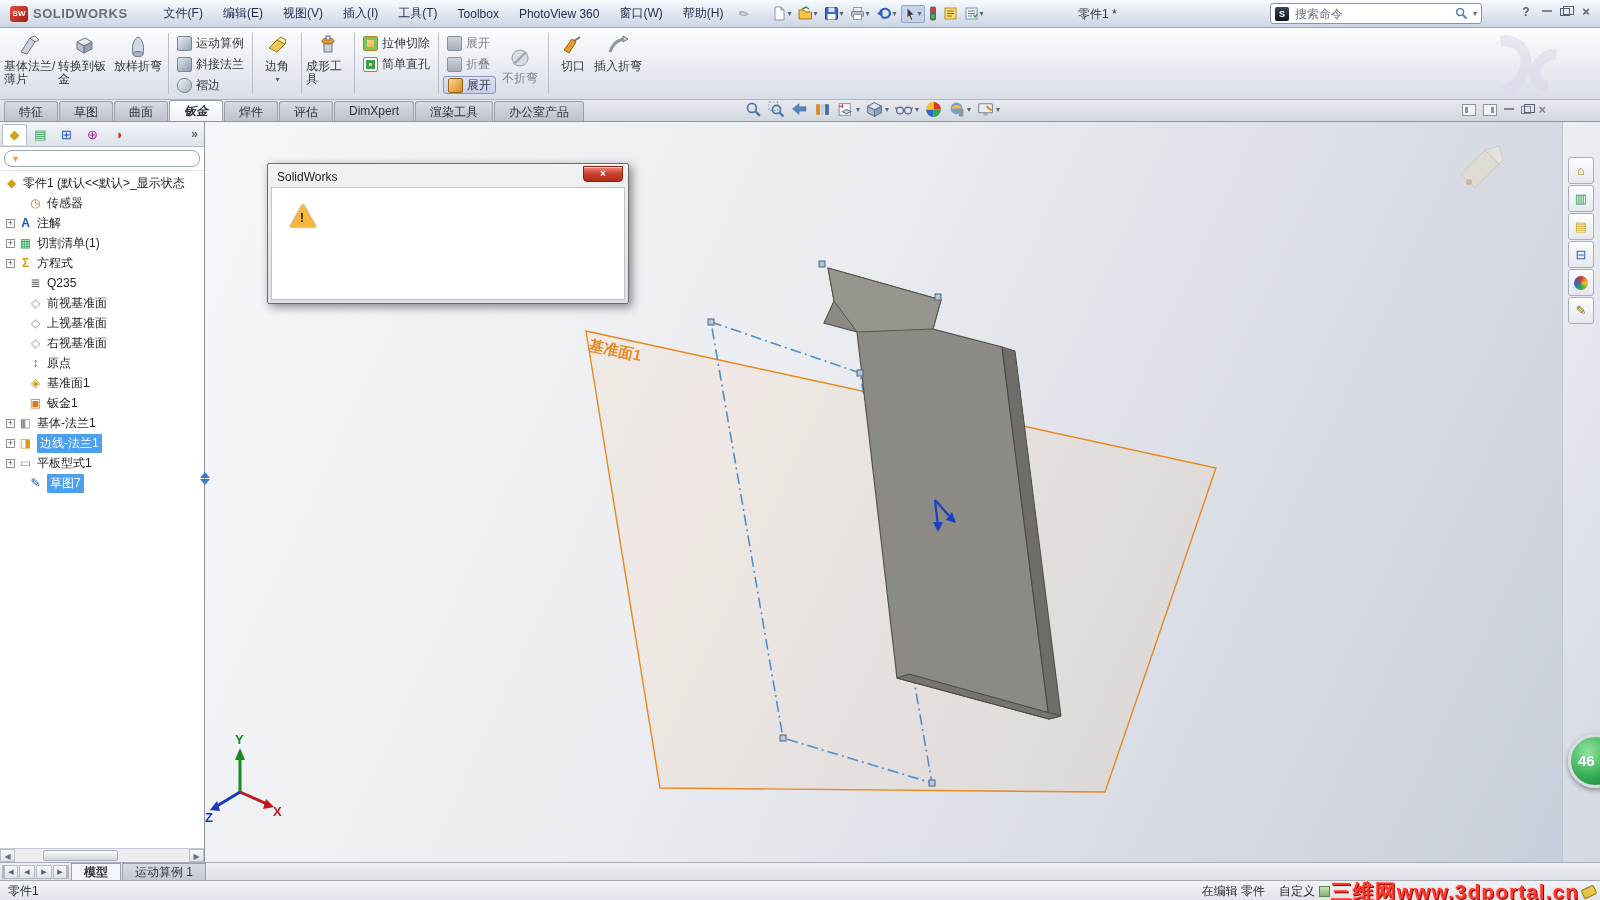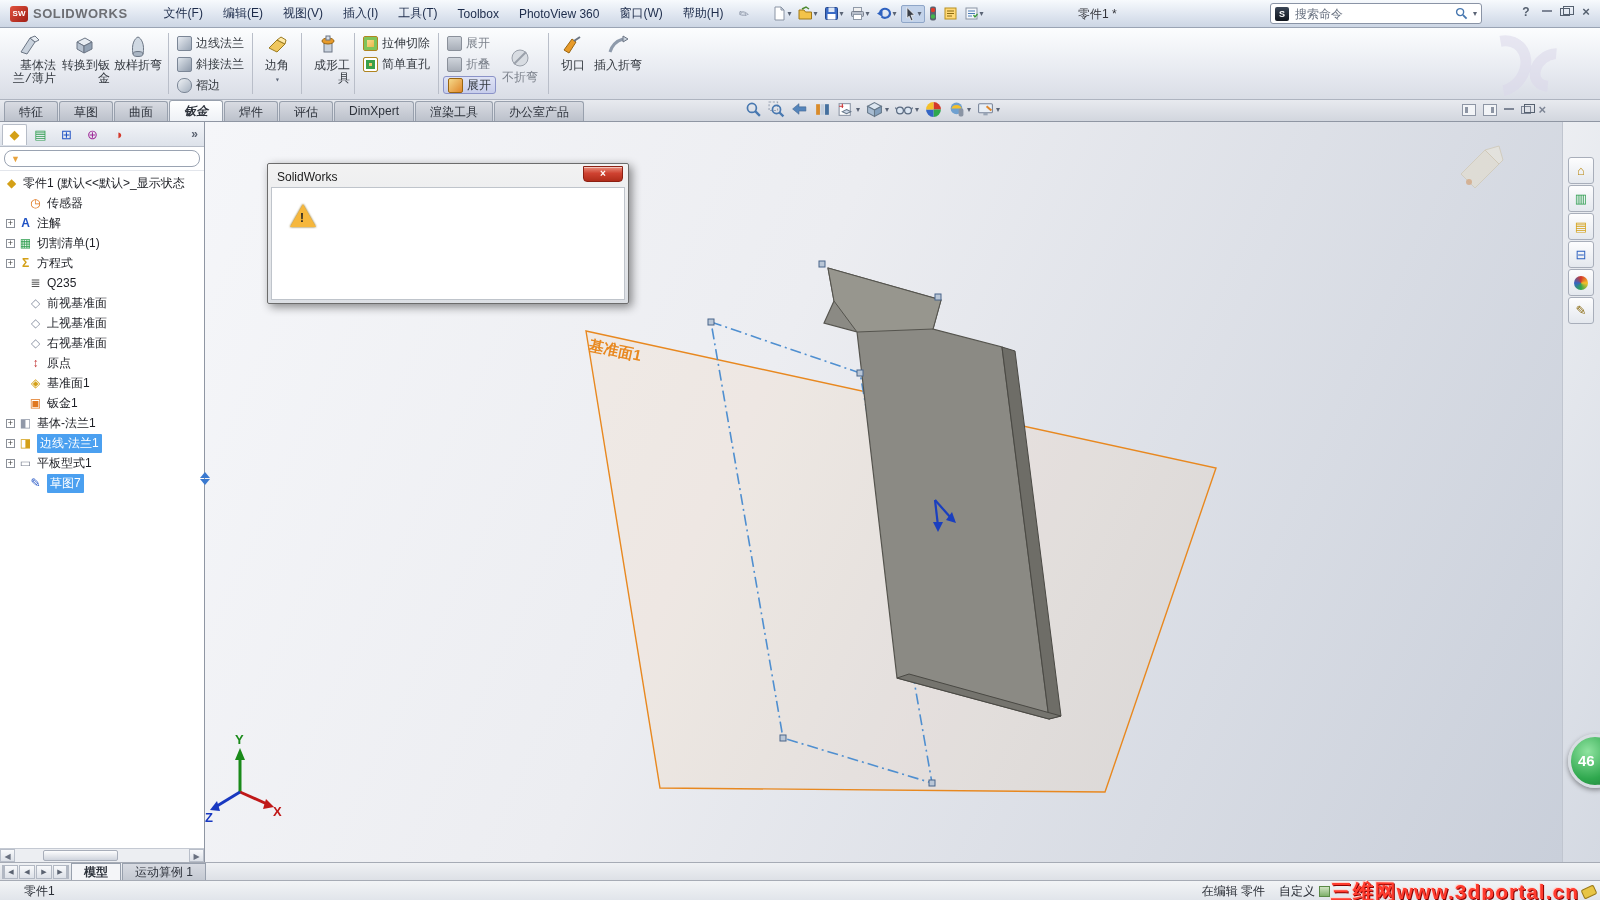--- a/index.html
+++ b/index.html
@@ -33,21 +33,21 @@
   .tb-winbtns{position:absolute;right:6px;top:4px;display:flex;align-items:center;gap:8px;color:#55606f;}
   .wbtn{width:16px;text-align:center;font-weight:bold;}
   .ic-restore{display:inline-block;width:10px;height:8px;border:1px solid #55606f;position:relative;}
   .ic-restore::after{content:"";position:absolute;left:2px;top:-3px;width:9px;height:7px;border:1px solid #55606f;background:transparent;}
   
   .ribbon{height:72px;background:linear-gradient(#fcfdfe,#e9ecf2 55%,#d9dde6);
     border-bottom:1px solid #aeb4c0;display:flex;align-items:stretch;padding:2px 4px;position:relative;}
   .rsep{width:1px;background:#b9bec9;margin:3px 4px;}
   .rgroup{display:flex;align-items:stretch;gap:2px;}
   .rlarge{width:52px;display:flex;flex-direction:column;align-items:center;justify-content:flex-start;
-    padding-top:4px;text-align:right;line-height:13px;color:#33383f;border-radius:2px;font-family:Liberation Mono, monospace;}
+    padding-top:4px;text-align:left;line-height:13px;color:#33383f;border-radius:2px;}
   .rlarge .rico{width:26px;height:24px;margin-bottom:2px;}
   .rcol{display:flex;flex-direction:column;justify-content:flex-start;padding-top:4px;gap:3px;}
   .rsmall{display:flex;align-items:center;gap:4px;height:18px;padding:0 4px;color:#33383f;border-radius:2px;white-space:nowrap;}
   .rsmall.active{background:linear-gradient(#dfe3f5,#c7cdeb);border:1px solid #8b93c8;border-radius:3px;}
   .rsmall.dim,.rlarge.dim{color:#7c828c;}
   .sico{width:15px;height:15px;display:inline-block;border-radius:2px;flex:none;}
   .deco-arc{position:absolute;border:11px solid #dbd8ea;border-radius:50%;opacity:.55;border-left-color:transparent;border-bottom-color:transparent;}
   
   .tabrow{height:22px;background:linear-gradient(#e8eaef,#d2d6de);border-bottom:1px solid #8f96a3;
     display:flex;align-items:flex-end;position:relative;}
@@ -125,21 +125,21 @@
   .bottombar{height:18px;background:linear-gradient(#eff1f4,#dde0e6);border-top:1px solid #a6abb5;display:flex;align-items:stretch;}
   .bnav{display:flex;align-items:center;padding:0 2px;gap:1px;}
   .bnav-btn{width:16px;height:14px;background:linear-gradient(#f8f9fb,#dde1e8);border:1px solid #b2b8c3;
     font-size:7px;color:#5a6270;text-align:center;line-height:12px;}
   .dtab{padding:1px 12px;border:1px solid #98a0ad;border-bottom:none;background:linear-gradient(#d8dbe2,#c4c9d2);
     margin-right:1px;color:#2e333c;line-height:15px;}
   .dtab.active{background:#f4f5f8;font-weight:bold;}
   
   .statusbar{height:22px;background:linear-gradient(#f2f4f6,#dfe3e9);border-top:1px solid #a6abb5;
     display:flex;align-items:center;position:relative;}
-  .status-left{padding-left:24px;color:#2a2e36;}
+  .status-left{padding-left:8px;color:#2a2e36;}
   .status-right{position:absolute;right:270px;display:flex;align-items:center;gap:14px;color:#2a2e36;}
   .status-cust{display:flex;align-items:center;gap:4px;}
   .cust-ic{width:11px;height:11px;background:linear-gradient(#cfe3c2,#7fb06a);border:1px solid #5a8a46;}
   .watermark{position:absolute;right:4px;top:-3px;font-size:21px;font-weight:bold;color:#ff3b2e;
     text-shadow:1px 1px 0 #8a0000,-1px -1px 0 #ffd5d0;letter-spacing:1px;white-space:nowrap;display:flex;align-items:center;gap:3px;}
   .tag-ic{width:14px;height:10px;background:#e8c545;border:1px solid #9a7a1a;border-radius:2px;transform:rotate(-25deg);display:inline-block;}
 </style>
 </head>
 <body>
 
@@ -266,21 +266,21 @@
           <path d="M8 20 C6 10 10 4 13 3 C16 4 20 10 18 20 Z" fill="#cfd8e2" stroke="#6b7584"></path>
           <ellipse cx="13" cy="20" rx="5" ry="2.5" fill="#aab6c4" stroke="#6b7584"></ellipse>
         </svg>
       <span>放样折弯</span>
     </div>
   </div>
   <div class="rsep"></div>
   <div class="rcol">
     <div class="rsmall">
         <span class="sico" style="background:linear-gradient(135deg,#e7ebf1,#9aa6b6);border:1px solid #7b8696"></span>
-        <span>边线法兰</span>
+        <span>运动算例</span>
       </div>
     <div class="rsmall">
         <span class="sico" style="background:linear-gradient(135deg,#dfe5ec,#8e9aab);border:1px solid #7b8696"></span>
         <span>斜接法兰</span>
       </div>
     <div class="rsmall">
         <span class="sico" style="background:linear-gradient(135deg,#eef1f5,#a5b0bf);border:1px solid #7b8696;border-radius:7px"></span>
         <span>褶边</span>
       </div>
   </div>

